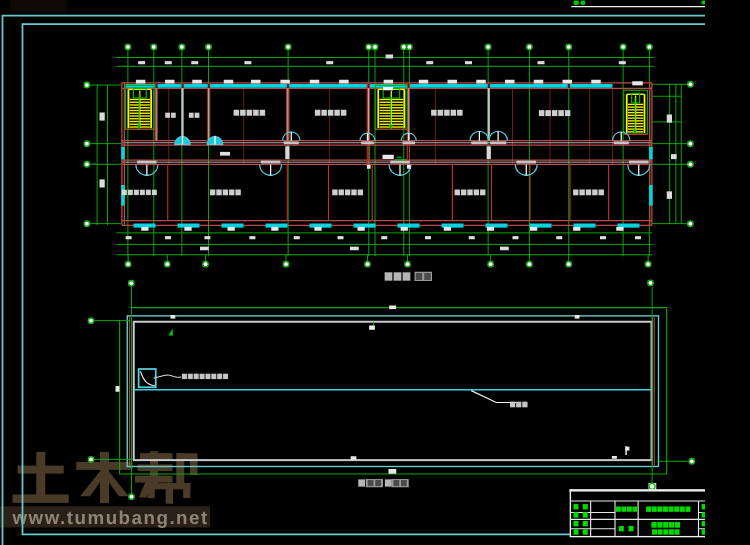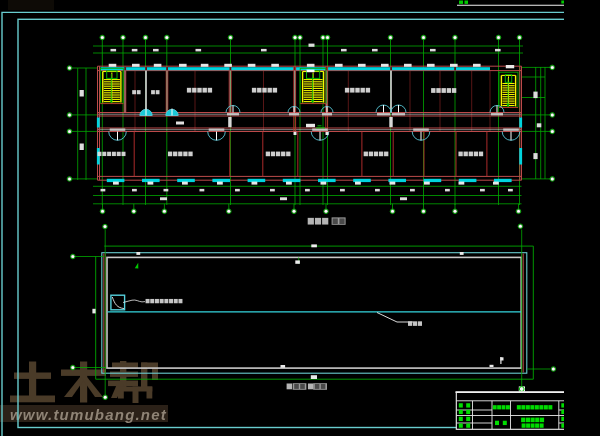--- a/index.html
+++ b/index.html
@@ -1,17 +1,17 @@
 <!DOCTYPE html>
 <html><head>
 <meta charset="utf-8">
 <style>
   html,body{margin:0;padding:0;background:#000;}
   #sheet{position:relative;width:564px;height:436px;background:#000;overflow:hidden;
-        font-family:"Liberation Sans", sans-serif;font-style:italic;}
+        font-family:"Liberation Sans", sans-serif;}
   #wm2{position:absolute;left:0px;top:405px;width:168px;height:17px;background:#2B2118;}
   #wm3{position:absolute;left:10px;top:406px;font-size:15px;font-weight:bold;
        color:#8F8476;letter-spacing:1.2px;font-family:"Liberation Sans",sans-serif;}
   svg{position:absolute;left:0;top:0;}
 </style>
 </head>
 <body>
 <div id="sheet">
 
 <div id="wm2"></div>

